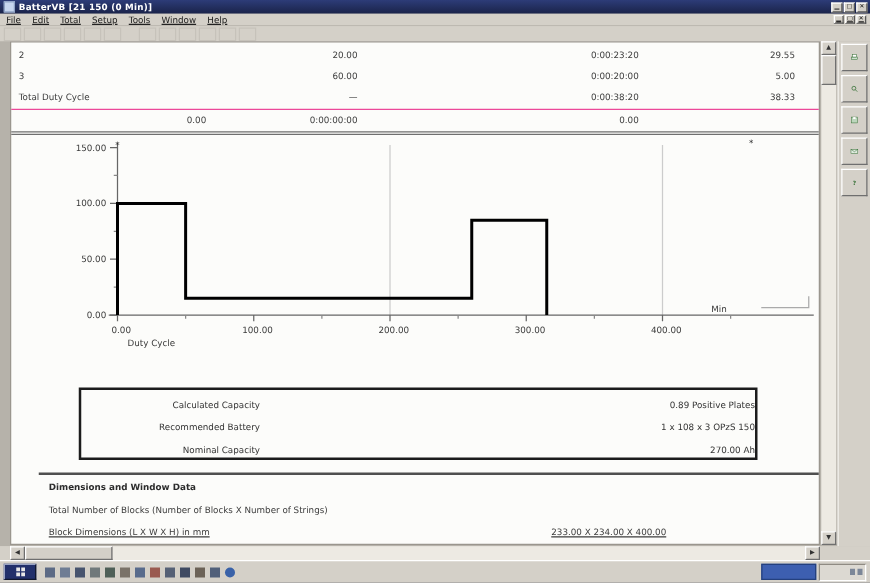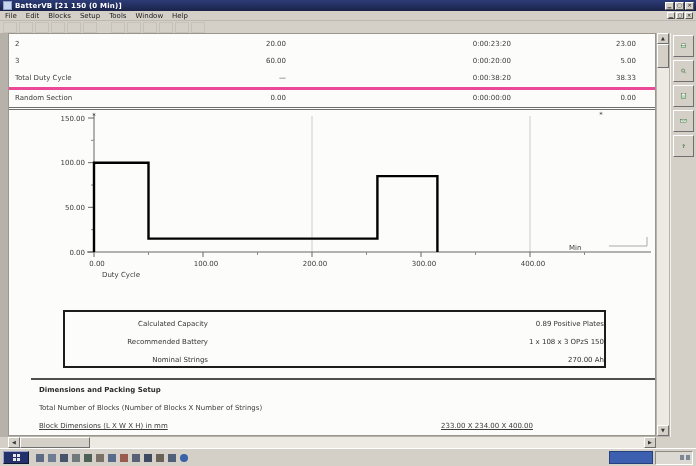--- a/index.html
+++ b/index.html
@@ -11,21 +11,21 @@
             background:linear-gradient(180deg,#2d3c78,#1a2349);color:#fff;
             display:flex;align-items:center;padding-left:3px;box-sizing:border-box;}
   .app-icon{width:7px;height:7px;background:#c7d6ef;border:1px solid #8fa3c6;margin-right:3px;flex:none;}
   .title-text{font-size:7px;font-weight:bold;letter-spacing:.2px;white-space:nowrap;}
   .winbtns{margin-left:auto;display:flex;gap:1px;padding-right:2px;}
   .wb{width:9px;height:8px;background:#d4d0c8;border:1px solid;border-color:#fff #555 #555 #fff;
       box-sizing:border-box;font-size:5px;line-height:5px;text-align:center;color:#111;}
 
   
   .menubar{position:absolute;top:11px;left:0;right:0;height:10px;background:#d4d0c8;
-           display:flex;align-items:center;gap:9px;padding-left:5px;border-bottom:1px solid #bdb9b1;box-sizing:border-box;}
+           display:flex;align-items:center;gap:9px;padding-left:5px;border-bottom:1px solid #bdb9b1;box-sizing:border-box;text-decoration:underline;}
   .menu-item{font-size:7px;color:#1a1a1a;}
   .mdi-btns{margin-left:auto;display:flex;gap:1px;padding-right:3px;}
   .mdi-btns .wb{width:8px;height:7px;}
 
   
   .toolbar{position:absolute;top:21px;left:0;right:0;height:12px;background:#d4d0c8;
            display:flex;align-items:center;gap:2px;padding-left:3px;box-sizing:border-box;}
   .tbtn{width:13px;height:11px;display:flex;align-items:center;justify-content:center;
         background:#d4d0c8;border:1px solid #c6c2ba;box-sizing:border-box;flex:none;}
   .tbtn:nth-child(7){margin-left:12px;}
@@ -33,21 +33,21 @@
   
   .workarea{position:absolute;top:33px;left:0;right:0;height:404px;background:#b6b2aa;}
   .page{position:absolute;left:8px;top:0;width:648px;height:403px;background:#fcfcfa;
         border:1px solid #9a968e;box-sizing:border-box;}
 
   
   .load-table{position:absolute;top:2px;left:0;width:646px;}
   .lt-row{display:grid;grid-template-columns:156px 121px 225px 125px;height:17px;line-height:17px;color:#3c3c3c;}
   .lt-row .c0{padding-left:6px;}
   .lt-row .c1,.lt-row .c2,.lt-row .c3{text-align:right;}
-  .lt-row.row-total{border-bottom:3px solid #ec4899;}
+  .lt-row.row-total{border-bottom:1px solid #ec4899;}
   .lt-row.row-random{border-bottom:3px double #6f6f6f;}
 
   
   #chart{position:absolute;left:0;top:74px;}
   #chart text{font-size:7px;fill:#3a3a3a;}
 
   
   .resultbox{position:absolute;left:54px;top:276px;width:543px;height:58px;border:2px solid #1c1c1c;
              box-sizing:border-box;padding-top:3px;background:#fcfcfa;}
   .rb-row{display:grid;grid-template-columns:137px 1fr;height:18px;line-height:18px;padding-left:6px;color:#333;text-align:right;}
@@ -117,21 +117,21 @@
     <span class="winbtns">
       <span class="wb">▁</span>
       <span class="wb">▢</span>
       <span class="wb">✕</span>
     </span>
   </div>
 
   <div class="menubar">
     <span class="menu-item">File</span>
     <span class="menu-item">Edit</span>
-    <span class="menu-item">Blocks</span>
+    <span class="menu-item">Total</span>
     <span class="menu-item">Setup</span>
     <span class="menu-item">Tools</span>
     <span class="menu-item">Window</span>
     <span class="menu-item">Help</span>
     <span class="mdi-btns">
       <span class="wb">▁</span>
       <span class="wb">▢</span>
       <span class="wb">✕</span>
     </span>
   </div>
@@ -210,36 +210,35 @@
 
   <div class="workarea">
 
     <div class="page">
 
       <div class="load-table">
         <div class="lt-row">
           <span class="c0">2</span>
           <span class="c1">20.00</span>
           <span class="c2">0:00:23:20</span>
-          <span class="c3">23.00</span>
+          <span class="c3">29.55</span>
         </div>
         <div class="lt-row">
           <span class="c0">3</span>
           <span class="c1">60.00</span>
           <span class="c2">0:00:20:00</span>
           <span class="c3">5.00</span>
         </div>
         <div class="lt-row row-total">
           <span class="c0">Total Duty Cycle</span>
           <span class="c1">—</span>
           <span class="c2">0:00:38:20</span>
           <span class="c3">38.33</span>
         </div>
         <div class="lt-row row-random">
-          <span class="c0">Random Section</span>
           <span class="c1">0.00</span>
           <span class="c2">0:00:00:00</span>
           <span class="c3">0.00</span>
         </div>
       </div>
 
       <svg id="chart" width="648" height="212" viewBox="0 0 648 212">
           <line x1="303" y1="8" x2="303" y2="144" stroke="#cccccc" stroke-width="1"></line>
           <line x1="521" y1="8" x2="521" y2="144" stroke="#cccccc" stroke-width="1"></line>
           <line x1="78" y1="144" x2="642" y2="144" stroke="#666"></line>
@@ -281,27 +280,27 @@
       <div class="resultbox">
         <div class="rb-row">
           <span>Calculated Capacity</span>
           <span>0.89 Positive Plates</span>
         </div>
         <div class="rb-row">
           <span>Recommended Battery</span>
           <span>1 x 108 x 3 OPzS 150</span>
         </div>
         <div class="rb-row">
-          <span>Nominal Strings</span>
+          <span>Nominal Capacity</span>
           <span>270.00 Ah</span>
         </div>
       </div>
 
       <div class="dim-divider"></div>
-      <div class="dim-header">Dimensions and Packing Setup</div>
+      <div class="dim-header">Dimensions and Window Data</div>
       <div class="dim-row r1">
         <span>Total Number of Blocks (Number of Blocks X Number of Strings)</span>
       </div>
       <div class="dim-row r2">
         <span>Block Dimensions (L X W X H) in mm</span>
         <span>233.00 X 234.00 X 400.00</span>
       </div>
     </div>
 
     <div class="vscroll">

